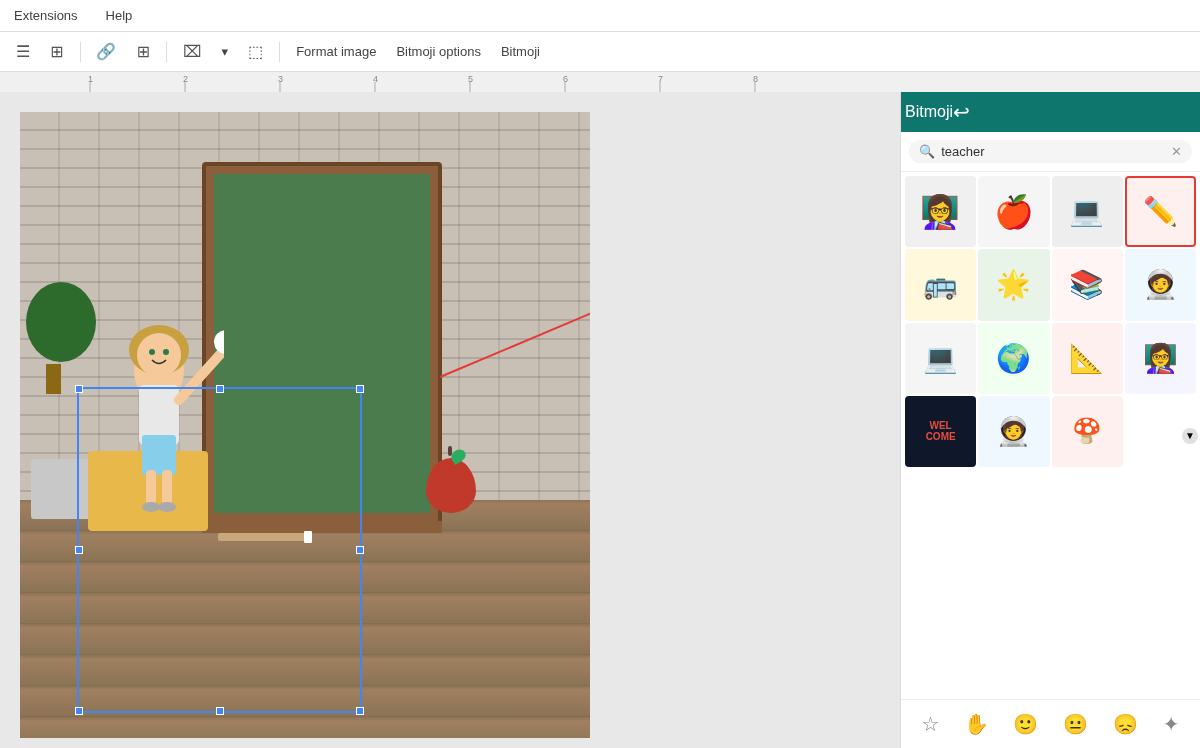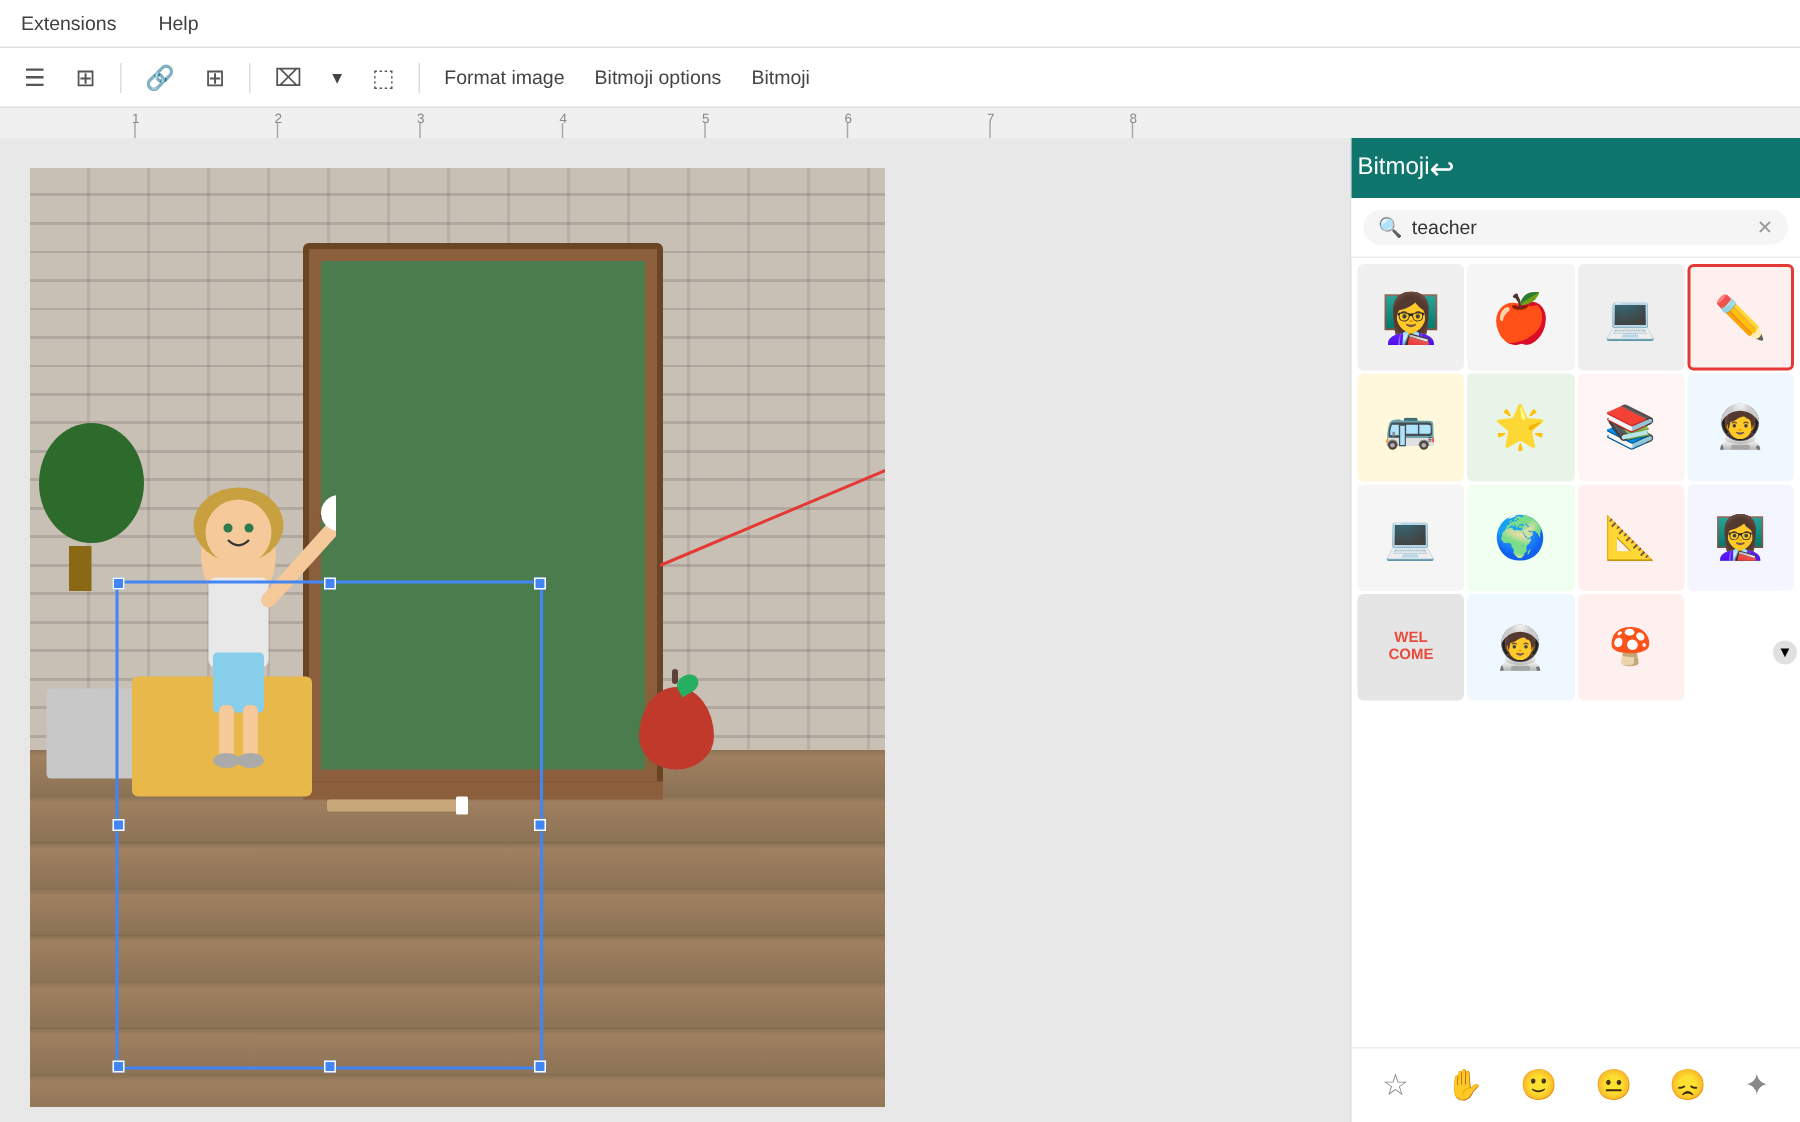--- a/index.html
+++ b/index.html
@@ -590,21 +590,21 @@
       <div class="bitmoji-item" style="background:#f0fff0;">
         <span style="font-size:28px;">🌍</span>
       </div>
       <div class="bitmoji-item" style="background:#fff0f0;">
         <span style="font-size:28px;">📐</span>
       </div>
 
       <div class="bitmoji-item" style="background:#f5f5ff;">
         <span style="font-size:28px;">👩‍🏫</span>
       </div>
-      <div class="bitmoji-item" style="background:#e5e5e5;">
+      <div class="bitmoji-item" style="background:#0f172a;">
         <div style="font-size:10px;font-weight:bold;color:#e74c3c;text-align:center;">WEL<br>COME</div>
       </div>
       <div class="bitmoji-item" style="background:#f0f8ff;">
         <span style="font-size:28px;">🧑‍🚀</span>
       </div>
       <div class="bitmoji-item" style="background:#fff0f0;">
         <span style="font-size:24px;">🍄</span>
       </div>
 
       <div style="position:absolute;right:2px;top:50%;transform:translateY(-50%);">

